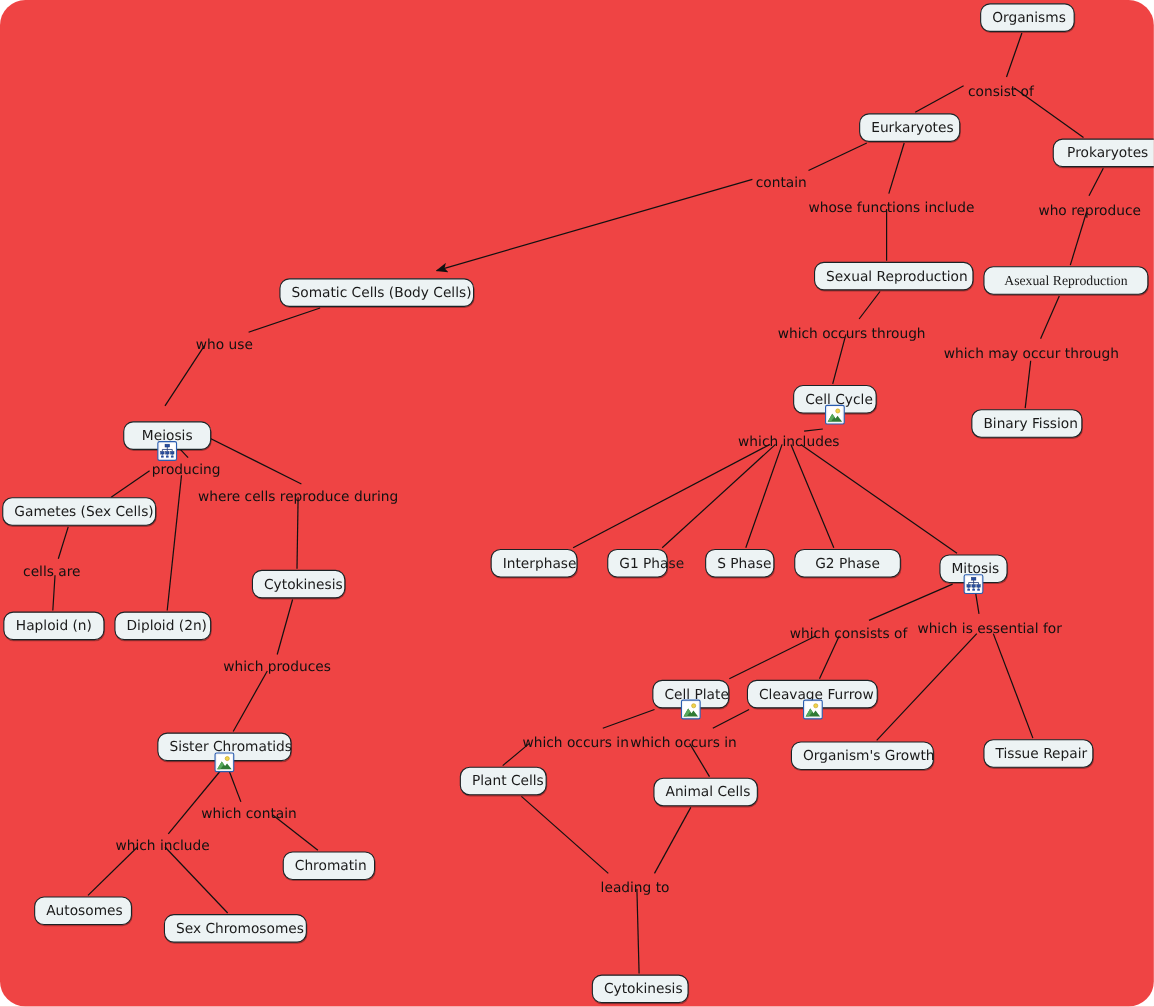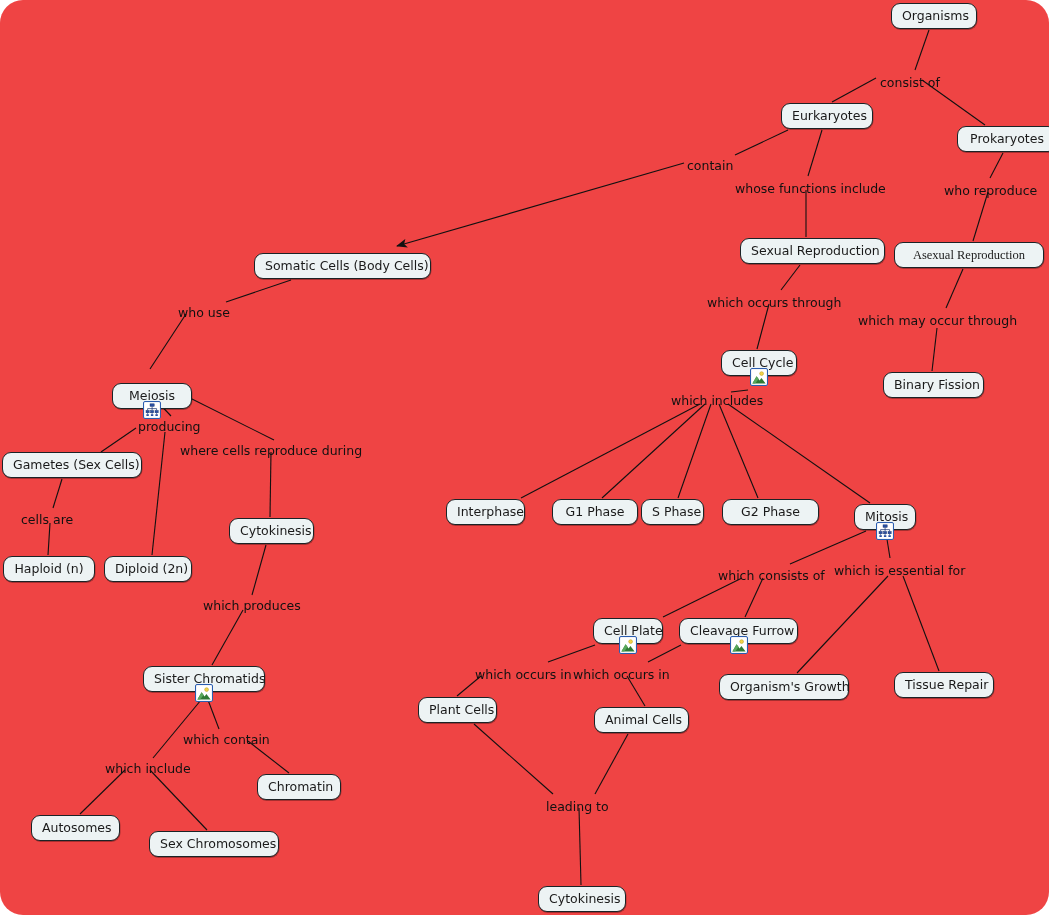--- a/index.html
+++ b/index.html
@@ -145,21 +145,21 @@
             <rect x="0" y="0" width="14" height="14" fill="#ffffff"></rect>
             <circle cx="9.6" cy="3.6" r="1.9" fill="#f2d24b" stroke="#b89a16" stroke-width="0.5"></circle>
             <path d="M0.4 13.4 L4.6 6.2 L7.6 10.4 L9.4 8.0 L13.6 13.4 Z" fill="#2f7a34"></path>
             <path d="M0.4 13.4 L4.6 6.2 L6.6 9.0 L3.2 13.4 Z" fill="#58a85c"></path>
           </svg>
         </span></div>
       <div class="node" style="left: 31px; top: 815px; width: 89px;"><span>Autosomes</span></div>
       <div class="node" style="left: 149px; top: 831px; width: 130px; text-align: right;"><span>Sex Chromosomes</span></div>
       <div class="node" style="left: 257px; top: 774px; width: 84px;"><span>Chromatin</span></div>
       <div class="node" style="left: 446px; top: 499px; width: 79px;"><span>Interphase</span></div>
-      <div class="node" style="left: 552px; top: 499px; width: 86px;"><span>G1 Phase</span></div>
+      <div class="node" style="left: 552px; top: 499px; width: 55px;"><span>G1 Phase</span></div>
       <div class="node" style="left: 641px; top: 499px; width: 63px;"><span>S Phase</span></div>
       <div class="node" style="left: 722px; top: 499px; width: 97px; text-align: center;"><span>G2 Phase</span></div>
       <div class="node" style="left: 854px; top: 504px; width: 62px;"><span>Mitosis</span><span class="badge">
           <svg viewBox="0 0 14 14">
             <rect x="0" y="0" width="14" height="14" fill="#ffffff"></rect>
             <rect x="5.0" y="0.8" width="4.2" height="2.6" fill="#2a4fa0" stroke="#16306e" stroke-width="0.4"></rect>
             <path d="M7.1 3.4 L7.1 5.6 M2.6 5.6 L11.6 5.6 M2.6 5.6 L2.6 7.4 M7.1 5.6 L7.1 7.4 M11.6 5.6 L11.6 7.4" stroke="#16306e" stroke-width="0.7" fill="none"></path>
             <rect x="1.0" y="7.4" width="3.2" height="2.4" fill="#2a4fa0" stroke="#16306e" stroke-width="0.4"></rect>
             <rect x="5.5" y="7.4" width="3.2" height="2.4" fill="#2a4fa0" stroke="#16306e" stroke-width="0.4"></rect>
             <rect x="10.0" y="7.4" width="3.2" height="2.4" fill="#2a4fa0" stroke="#16306e" stroke-width="0.4"></rect>

